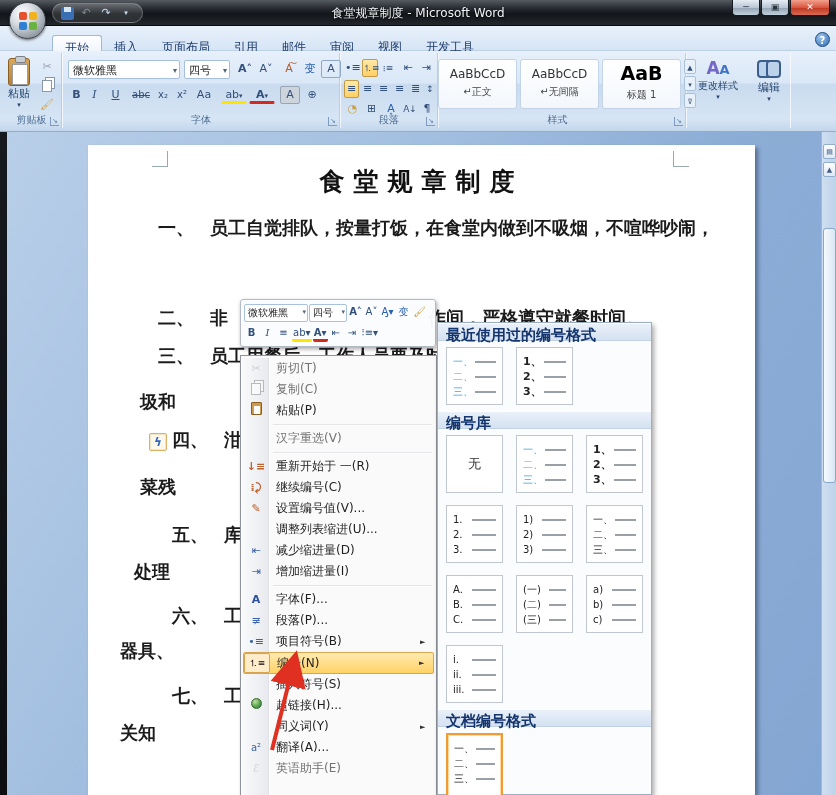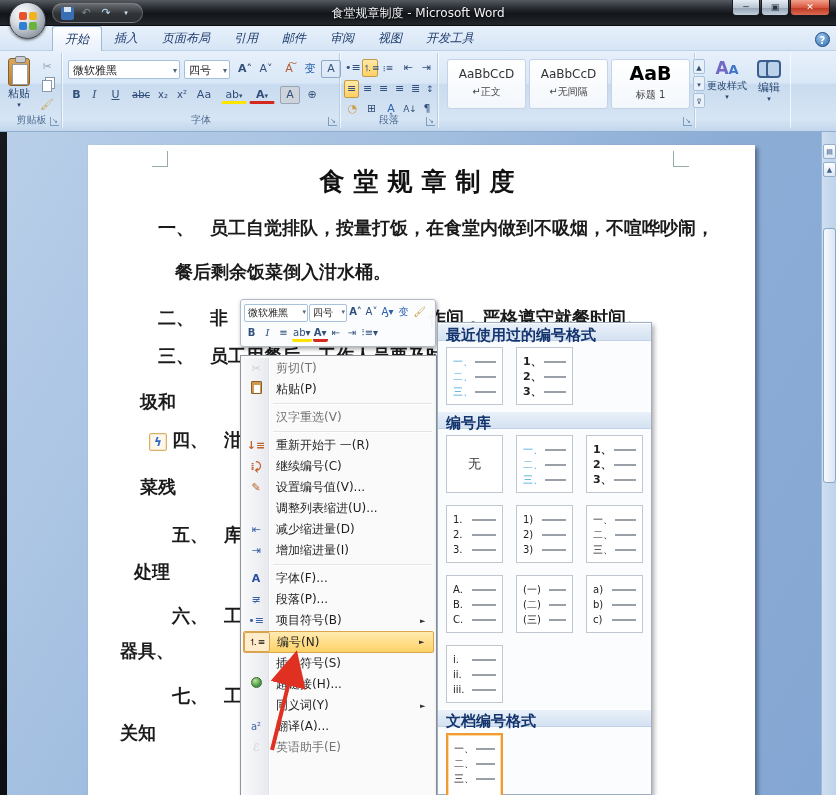--- a/index.html
+++ b/index.html
@@ -26,21 +26,21 @@
   .qbtn.save-i { position:relative; background:#3a6fb5; border-radius:2px; width:13px; height:13px; }
   .qbtn.save-i::after { content:""; position:absolute; left:3px; top:0; width:7px; height:5px; background:#d7e6f5; }
   .qbtn.dis { color:#7d8892; }
   .winbtns { position:absolute; right:6px; top:0; display:flex; }
   .wbtn { width:28px; height:16px; border:1px solid #1c2averify026; border:1px solid #171a1f; border-top:none; border-radius:0 0 4px 4px;
     background:linear-gradient(#e7edf4,#b9c6d4 50%,#97a7b8 55%,#c2cfdc); color:#2b3640; font-size:9px; text-align:center; line-height:15px; margin-left:1px; }
   .wbtn.close { background:linear-gradient(#f2a08c,#d9573f 50%,#c13a24 55%,#d96a52); color:#fff; width:40px; }
 
   
   .tabrow { position:absolute; left:0; top:26px; width:836px; height:25px; background:linear-gradient(#e8f1fb,#d6e5f5); border-bottom:1px solid #bcd0e6; }
-  .tabs { position:absolute; left:52px; top:0; display:flex;font-style:italic; }
+  .tabs { position:absolute; left:52px; top:9px; display:flex; }
   .tab { padding:4px 12px 3px; font-size:12px; color:#1e3c6e; }
   .tab.active { background:linear-gradient(#fefeff,#e9f1fa); border:1px solid #9ebad8; border-bottom:none; border-radius:3px 3px 0 0; }
   .helpbtn { position:absolute; right:6px; top:6px; width:15px; height:15px; border-radius:50%;
     background:radial-gradient(circle at 35% 30%,#9cc5ee,#2f6cb3); color:#fff; font-size:10px; font-weight:bold; text-align:center; line-height:15px; border:1px solid #1d4a80; }
 
   
   .ribbon { position:absolute; left:0; top:51px; width:836px; height:81px;
     background:linear-gradient(#e7f0fb 0%,#d9e7f6 40%,#c9dbef 42%,#d6e5f4 85%,#c2d6ec 100%); border-bottom:1px solid #8fabcd; }
   .group { position:absolute; top:2px; height:75px; border-right:1px solid #b9cde3; box-shadow:1px 0 0 rgba(255,255,255,.7); }
   .glabel { position:absolute; bottom:1px; left:0; right:0; text-align:center; font-size:10px; color:#4d6c94; }
@@ -228,41 +228,42 @@
     <div class="b" style="left:3px; top:47px; width:17px; color:#caa24a;">◔</div>
     <div class="b" style="left:22px; top:47px; width:17px;">⊞</div>
     <div class="b" style="left:41px; top:47px; width:18px; color:#2a62b0;">A̟</div>
     <div class="b" style="left:61px; top:47px; width:16px; font-size:9px;">A↓</div>
     <div class="b" style="left:79px; top:47px; width:14px;">¶</div>
 
     <div class="glabel">段落</div>
     <div class="launcher">↘</div>
   </div>
 
-  <div class="group" style="left:439px; width:256px;">
+  <div class="group" style="left:430px; width:256px;">
     <div class="stile" style="left:8px;">
       <div class="prev">AaBbCcD</div>
       <div class="cap">↵正文</div>
     </div>
     <div class="stile" style="left:90px;">
       <div class="prev">AaBbCcD</div>
       <div class="cap">↵无间隔</div>
     </div>
     <div class="stile" style="left:172px;">
       <div class="prev h1">AaB</div>
       <div class="cap">标题 1</div>
     </div>
     <div class="b" style="left:254px; top:6px; width:12px; height:15px; font-size:7px; border:1px solid #a9c2dc; background:#e8f0f9;">▲</div>
     <div class="b" style="left:254px; top:23px; width:12px; height:15px; font-size:7px; border:1px solid #a9c2dc; background:#e8f0f9;">▾</div>
     <div class="b" style="left:254px; top:40px; width:12px; height:15px; font-size:7px; border:1px solid #a9c2dc; background:#e8f0f9;">⊽</div>
     <div class="bigbtn" style="left:270px; top:6px; width:36px;">
       <div class="aa-icon">A<span>A</span></div>
       <span style="font-size:10px; white-space:nowrap;">更改样式</span>
       <span style="font-size:7px">▾</span>
     </div>
+    <div class="glabel">样式</div>
     <div class="launcher">↘</div>
   </div>
 
   <div class="group" style="left:750px; width:40px; border-right:none;">
     <div class="bigbtn" style="left:7px; top:7px;">
       <div class="binocs"></div>
       <span style="margin-top:4px">编辑</span>
       <span style="font-size:7px">▾</span>
     </div>
   </div>
@@ -278,21 +279,20 @@
     <div class="sb-btn" style="top:12px;">▤</div>
     <div class="sb-btn" style="top:30px;">▲</div>
     <div class="sb-thumb"></div>
   </div>
 
   <div class="doc-title">食堂规章制度</div>
 
   <div class="dline" style="left:158px; top:84px;">
     <span class="n">一、</span><span>员工自觉排队，按量打饭，在食堂内做到不吸烟，不喧哗吵闹，</span>
   </div>
-  <div class="dline" style="left:175px; top:128px;">餐后剩余饭菜倒入泔水桶。</div>
 
   <div class="dline" style="left:158px; top:174px;">
     <span class="n">二、</span><span>非</span>
   </div>
   <div class="dline" style="left:428px; top:174px;">作间，严格遵守就餐时间。</div>
 
   <div class="dline" style="left:158px; top:212px;">
     <span class="n">三、</span><span>员工用餐后，工作人员要及时</span>
   </div>
   <div class="dline" style="left:140px; top:258px;">圾和</div>
@@ -342,20 +342,24 @@
   </div>
 </div>
 
 <div class="ctxmenu">
   <div class="strip"></div>
 
   <div class="mi dis">
       <span class="mic">✂</span>
       <span class="mil">剪切(T)</span>
     </div>
+  <div class="mi dis">
+      <span class="mic"><span class="ic-copy"></span></span>
+      <span class="mil">复制(C)</span>
+    </div>
   <div class="mi">
       <span class="mic"><span class="ic-paste"></span></span>
       <span class="mil">粘贴(P)</span>
     </div>
   <div class="msep"></div>
   <div class="mi dis">
       <span class="mic"></span>
       <span class="mil">汉字重选(V)</span>
     </div>
   <div class="msep"></div>

